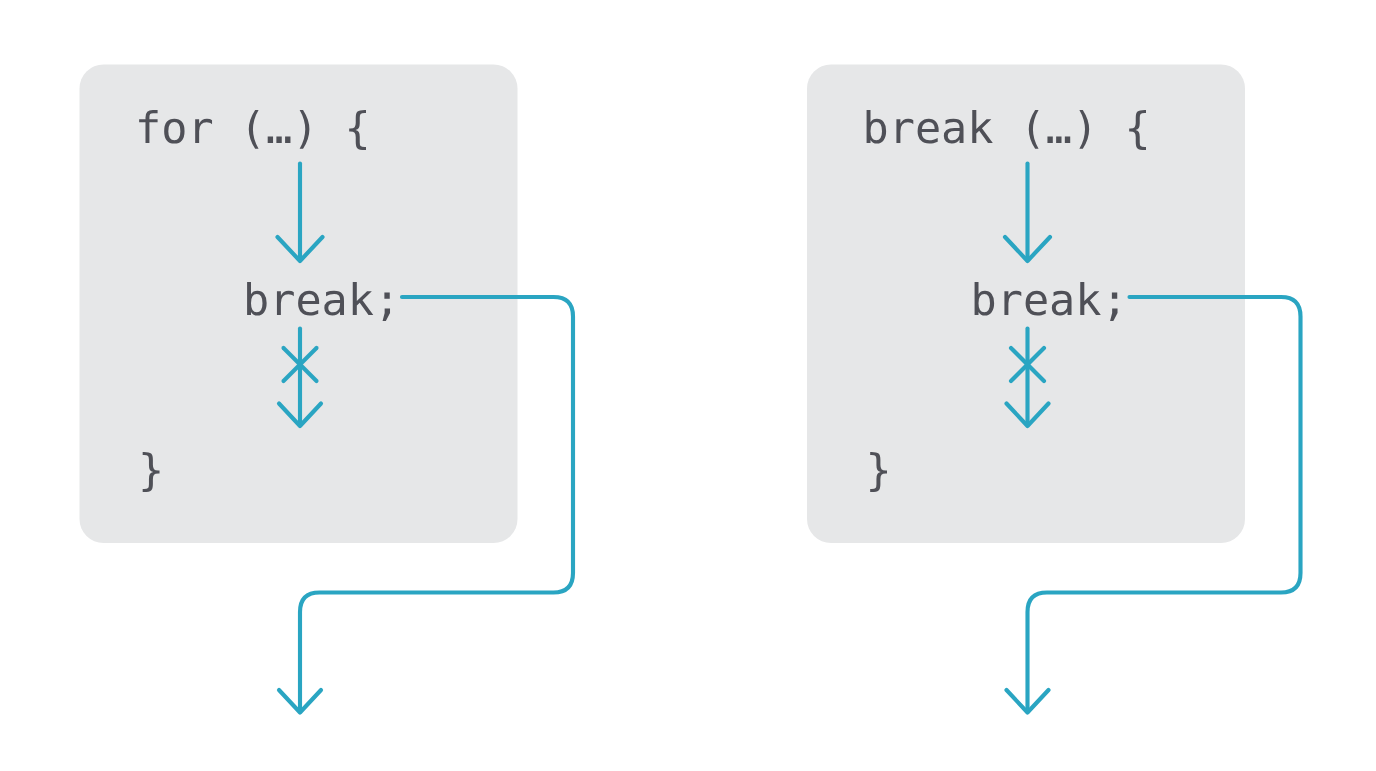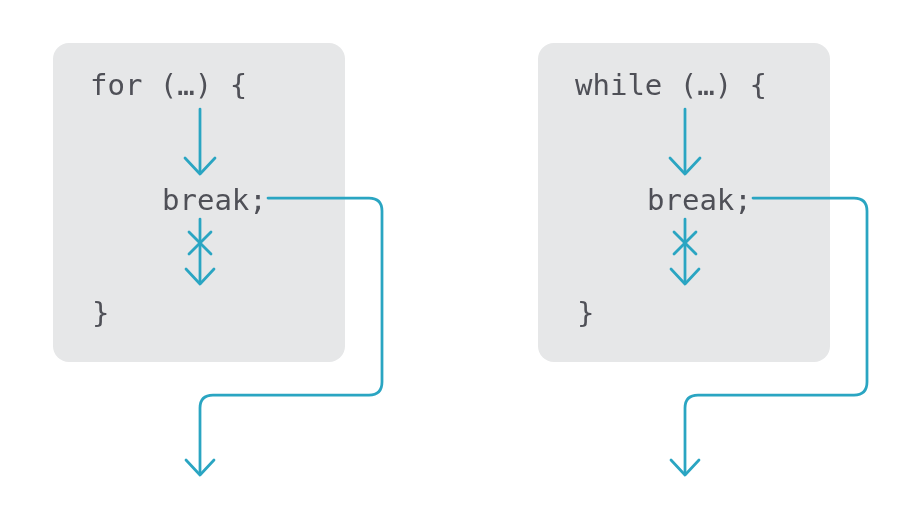--- a/index.html
+++ b/index.html
@@ -71,21 +71,21 @@
       </g>
       <g>
         <path d="M 268 198 L 369 198 Q 382 198 382 211 L 382 382 Q 382 395 369 395 L 213 395 Q 200 395 200 408 L 200 472"></path>
         <path d="M 186 460 L 200 475 L 214 460"></path>
       </g>
     </svg>
   </div>
 
   <div class="panel panel-while">
     <div class="code-box"></div>
-    <span class="code-text loop-header">while (…) {</span>
+    <span class="code-text loop-header">break (…) {</span>
     <span class="code-text break-stmt">break;</span>
     <span class="code-text close-brace">}</span>
 
     <svg class="flow" viewBox="0 0 460 514" fill="none" stroke="#2aa5c2" stroke-width="2.75" stroke-linecap="round" stroke-linejoin="round">
       <g>
         <path d="M 200 109 L 200 171"></path>
         <path d="M 185 158 L 200 174 L 215 158"></path>
       </g>
       <g>
         <path d="M 200 219 L 200 283"></path>

